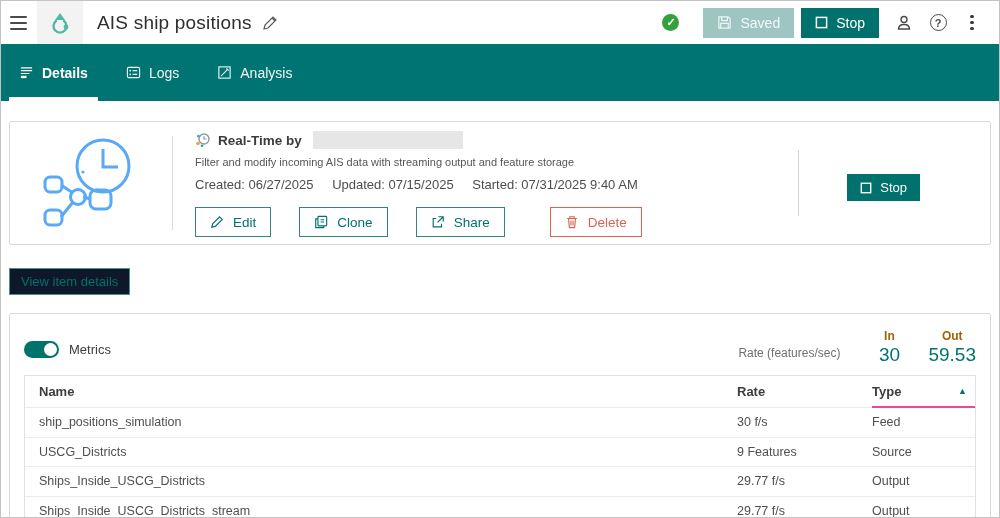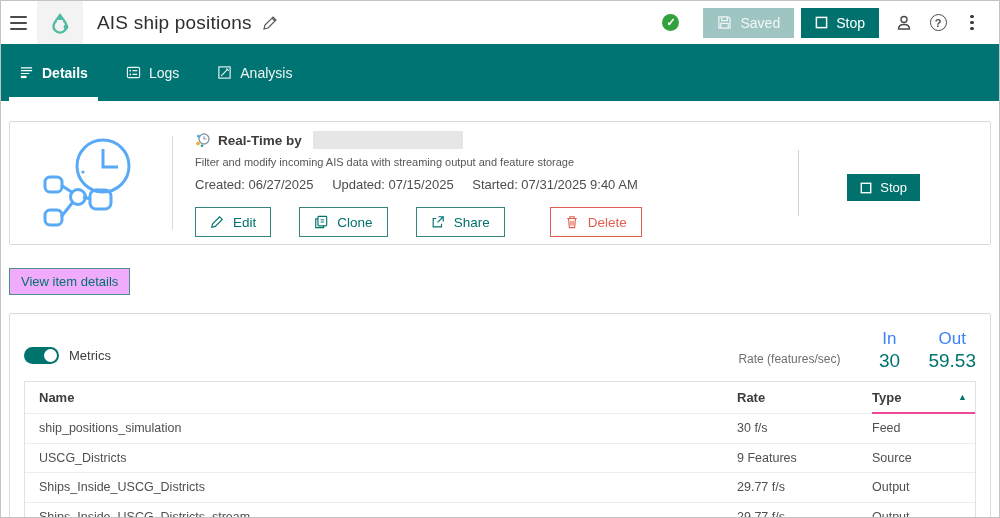--- a/index.html
+++ b/index.html
@@ -42,32 +42,32 @@
   .rt-label { font-size:13.5px; font-weight:bold; color:#3c3c3c; }
   .author-box { width:150px; height:18px; background:#e6e6e6; margin-left:4px; }
   .desc { font-size:11px; color:#565656; margin-top:7px; }
   .dates { font-size:13px; color:#4d4d4d; margin-top:9px; }
   .dates span { margin-right:15px; }
   .action-row { display:flex; margin-top:15px;justify-content:space-between; }
   .btn-outline { height:30px; display:flex; align-items:center; gap:9px; padding:0 14px; background:#fff; border:1px solid #35837d; color:#00716c; font-size:13.5px; cursor:pointer; margin-right:11px; }
   .btn-delete { border-color:#e0604f; color:#e0604f; margin-left:28px; }
   .card-vline { position:absolute; left:788px; top:28px; width:1px; height:66px; background:#d2d2d2; }
   .btn-stop-card { position:absolute; right:70px; top:52px; height:27px; background:#00716c; color:#fff; border:none; display:flex; align-items:center; gap:8px; padding:0 13px; font-size:13px; cursor:pointer; }
-  .view-item-btn { margin:23px 0 18px 0; background:#f0abfc; border:1px solid #4d8f8a; color:#00716c; font-size:13px; padding:5px 11px; cursor:pointer; }
+  .view-item-btn { margin:23px 0 18px 0; background:#0f172a; border:1px solid #4d8f8a; color:#00716c; font-size:13px; padding:5px 11px; cursor:pointer; }
   
   .metrics-card { border:1px solid #d9d9d9; border-radius:2px; padding:15px 14px 10px 14px; }
   .metrics-head { display:flex; align-items:flex-end; }
   .toggle-group { display:flex; align-items:center; gap:10px; margin-bottom:8px; }
   .toggle { width:35px; height:17px; background:#00736d; border-radius:9px; position:relative; cursor:pointer; flex:none; }
   .toggle .knob { position:absolute; right:2px; top:2px; width:13px; height:13px; background:#fff; border-radius:50%; }
   .metrics-label { font-size:13px; color:#3c3c3c; }
   .rate-label { font-size:12px; color:#6f6f6f; margin-right:26px; margin-bottom:6px; }
   .stat-col { text-align:center; min-width:46px; }
   .stat-col + .stat-col { margin-left:16px; }
-  .stat-name { font-size:17px; color:#3b82f6; }
+  .stat-name { font-size:12px; color:#a16207;font-weight:bold; }
   .stat-value { font-size:19px; color:#00736d; margin-top:1px; }
   
   .mtable { margin-top:9px; border:1px solid #e1e1e1; }
   .trow { display:flex; align-items:center; height:29.5px; font-size:12.5px; color:#4f4f4f; border-top:1px solid #ececec; }
   .trow.head { height:31px; font-size:13px; font-weight:bold; color:#3c3c3c; border-top:none; }
   .c-name { flex:1; padding-left:14px; }
   .c-rate { width:135px; flex:none; }
   .c-type { width:103px; flex:none; display:flex; align-items:center; height:100%; }
   .head .c-type { border-bottom:2px solid #ec4899; margin-bottom:-1px; position:relative; }
   .sort-arrow { margin-left:auto; margin-right:8px; color:#00736d; font-size:9px; }

